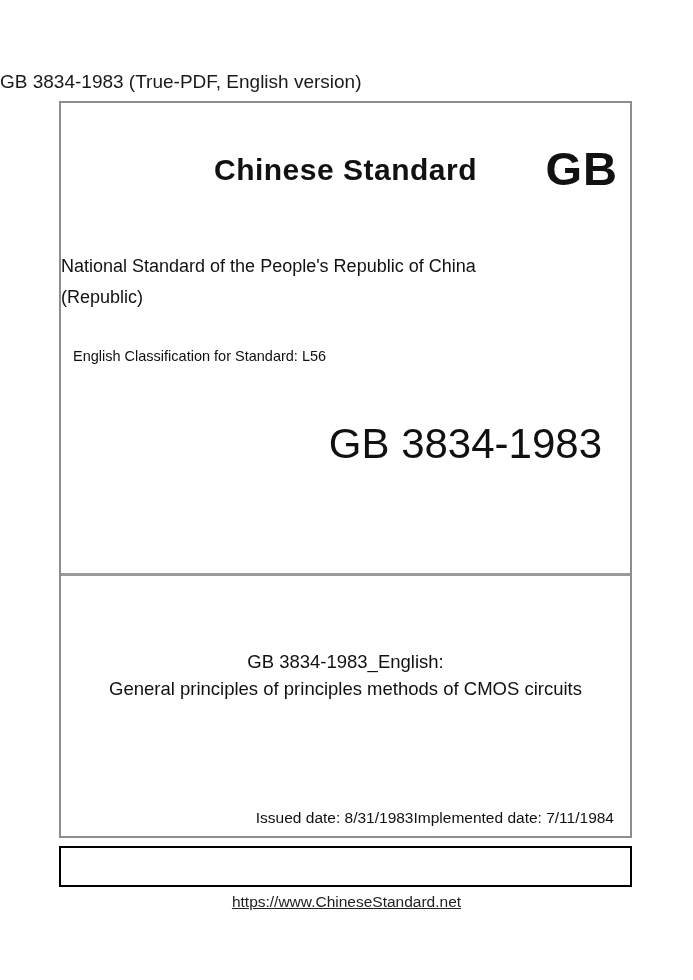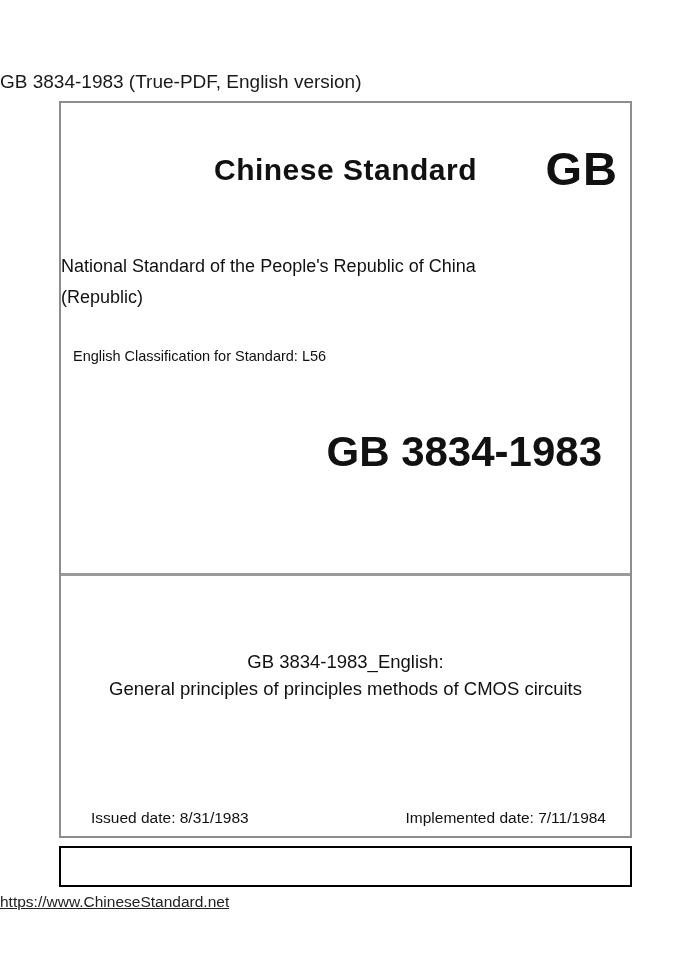--- a/index.html
+++ b/index.html
@@ -43,44 +43,44 @@
     font-size: 18px;
   }
   .national-line.l1 { top: 153px; }
   .national-line.l2 { top: 184px; }
   .classification-line {
     position: absolute; top: 245px; left: 12px;
     font-size: 14.5px;
   }
   .standard-number {
     position: absolute; top: 318px; right: 28px;
-    font-size: 42px; font-weight: bold; line-height: 1.1; margin-top: 8px;
+    font-size: 42px; font-weight: normal; line-height: 1.1;
   }
 
   .english-title {
     position: absolute; top: 72px; left: 0; width: 100%;
     text-align: center; font-size: 18.5px; line-height: 27px;
   }
   .dates-row {
     position: absolute; bottom: 9px; left: 0; right: 0;
-    display: flex; justify-content: space-between;
-    padding: 0 24px 0 30px;
+    display: flex; justify-content: flex-end;
+    padding: 0 16px 0 30px;
     font-size: 15.5px;
   }
 
   .footer-box {
     position: absolute; left: 59px; top: 846px;
     width: 573px; height: 41px;
     border: 2px solid #000000;
     box-sizing: border-box;
     background: #ffffff;
   }
   .page-footer {
     position: absolute; top: 893px; left: 0; width: 693px;
-    font-size: 15.5px;
+    text-align: center; font-size: 15.5px;
   }
   .page-footer a {
     color: #222222; text-decoration: underline; cursor: pointer;
   }
 </style>
 </head>
 <body>
 
 <div class="page-header">GB 3834-1983 (True-PDF, English version)</div>
 

